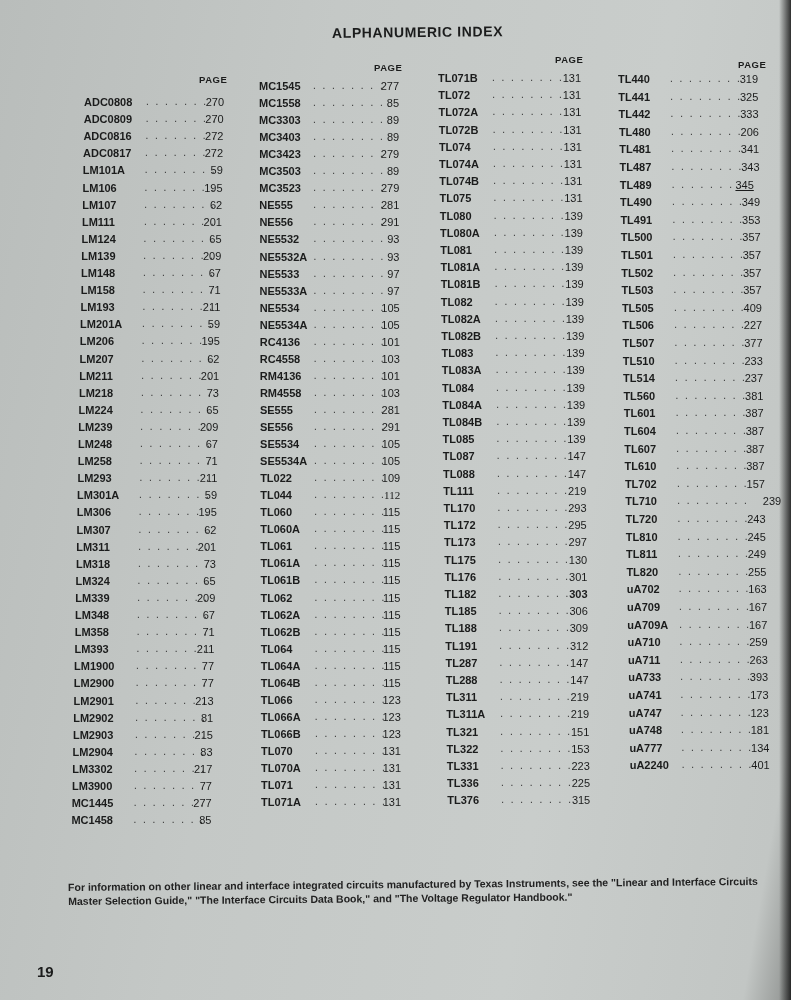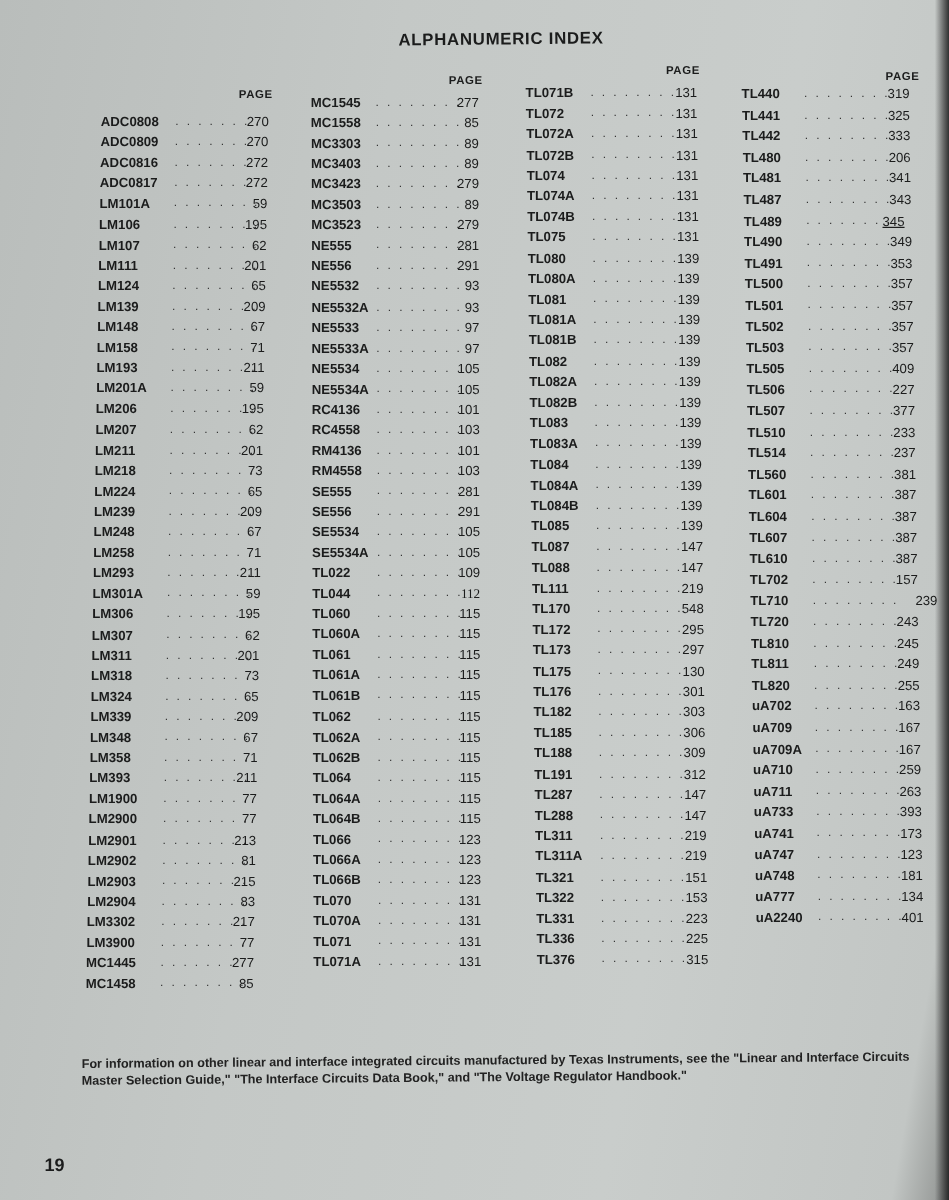--- a/index.html
+++ b/index.html
@@ -655,21 +655,21 @@
       <span class="pg" style="left: 113px;">147</span>
     </div>
     <div class="row" style="top: 430.8px; left: 5.28px;">
       <span class="name">TL111</span>
       <span class="dots" style="left: 54px;">. . . . . . . .</span>
       <span class="pg" style="left: 113px;">219</span>
     </div>
     <div class="row" style="top: 448px; left: 5.5px;">
       <span class="name">TL170</span>
       <span class="dots" style="left: 54px;">. . . . . . . .</span>
-      <span class="pg" style="left: 113px;">548</span>
+      <span class="pg" style="left: 113px;">293</span>
     </div>
     <div class="row" style="top: 465.2px; left: 5.72px;">
       <span class="name">TL172</span>
       <span class="dots" style="left: 54px;">. . . . . . . .</span>
       <span class="pg" style="left: 113px;">295</span>
     </div>
     <div class="row" style="top: 482.4px; left: 5.94px;">
       <span class="name">TL173</span>
       <span class="dots" style="left: 54px;">. . . . . . . .</span>
       <span class="pg" style="left: 113px;">297</span>
@@ -680,21 +680,21 @@
       <span class="pg" style="left: 113px;">130</span>
     </div>
     <div class="row" style="top: 516.8px; left: 6.38px;">
       <span class="name">TL176</span>
       <span class="dots" style="left: 54px;">. . . . . . . .</span>
       <span class="pg" style="left: 113px;">301</span>
     </div>
     <div class="row" style="top: 534px; left: 6.6px;">
       <span class="name">TL182</span>
       <span class="dots" style="left: 54px;">. . . . . . . .</span>
-      <span class="pg" style="left: 113px;">303</span>
+      <span class="pg" style="left: 113px; font-weight: bold;">303</span>
     </div>
     <div class="row" style="top: 551.2px; left: 6.82px;">
       <span class="name">TL185</span>
       <span class="dots" style="left: 54px;">. . . . . . . .</span>
       <span class="pg" style="left: 113px;">306</span>
     </div>
     <div class="row" style="top: 568.4px; left: 7.04px;">
       <span class="name">TL188</span>
       <span class="dots" style="left: 54px;">. . . . . . . .</span>
       <span class="pg" style="left: 113px;">309</span>

